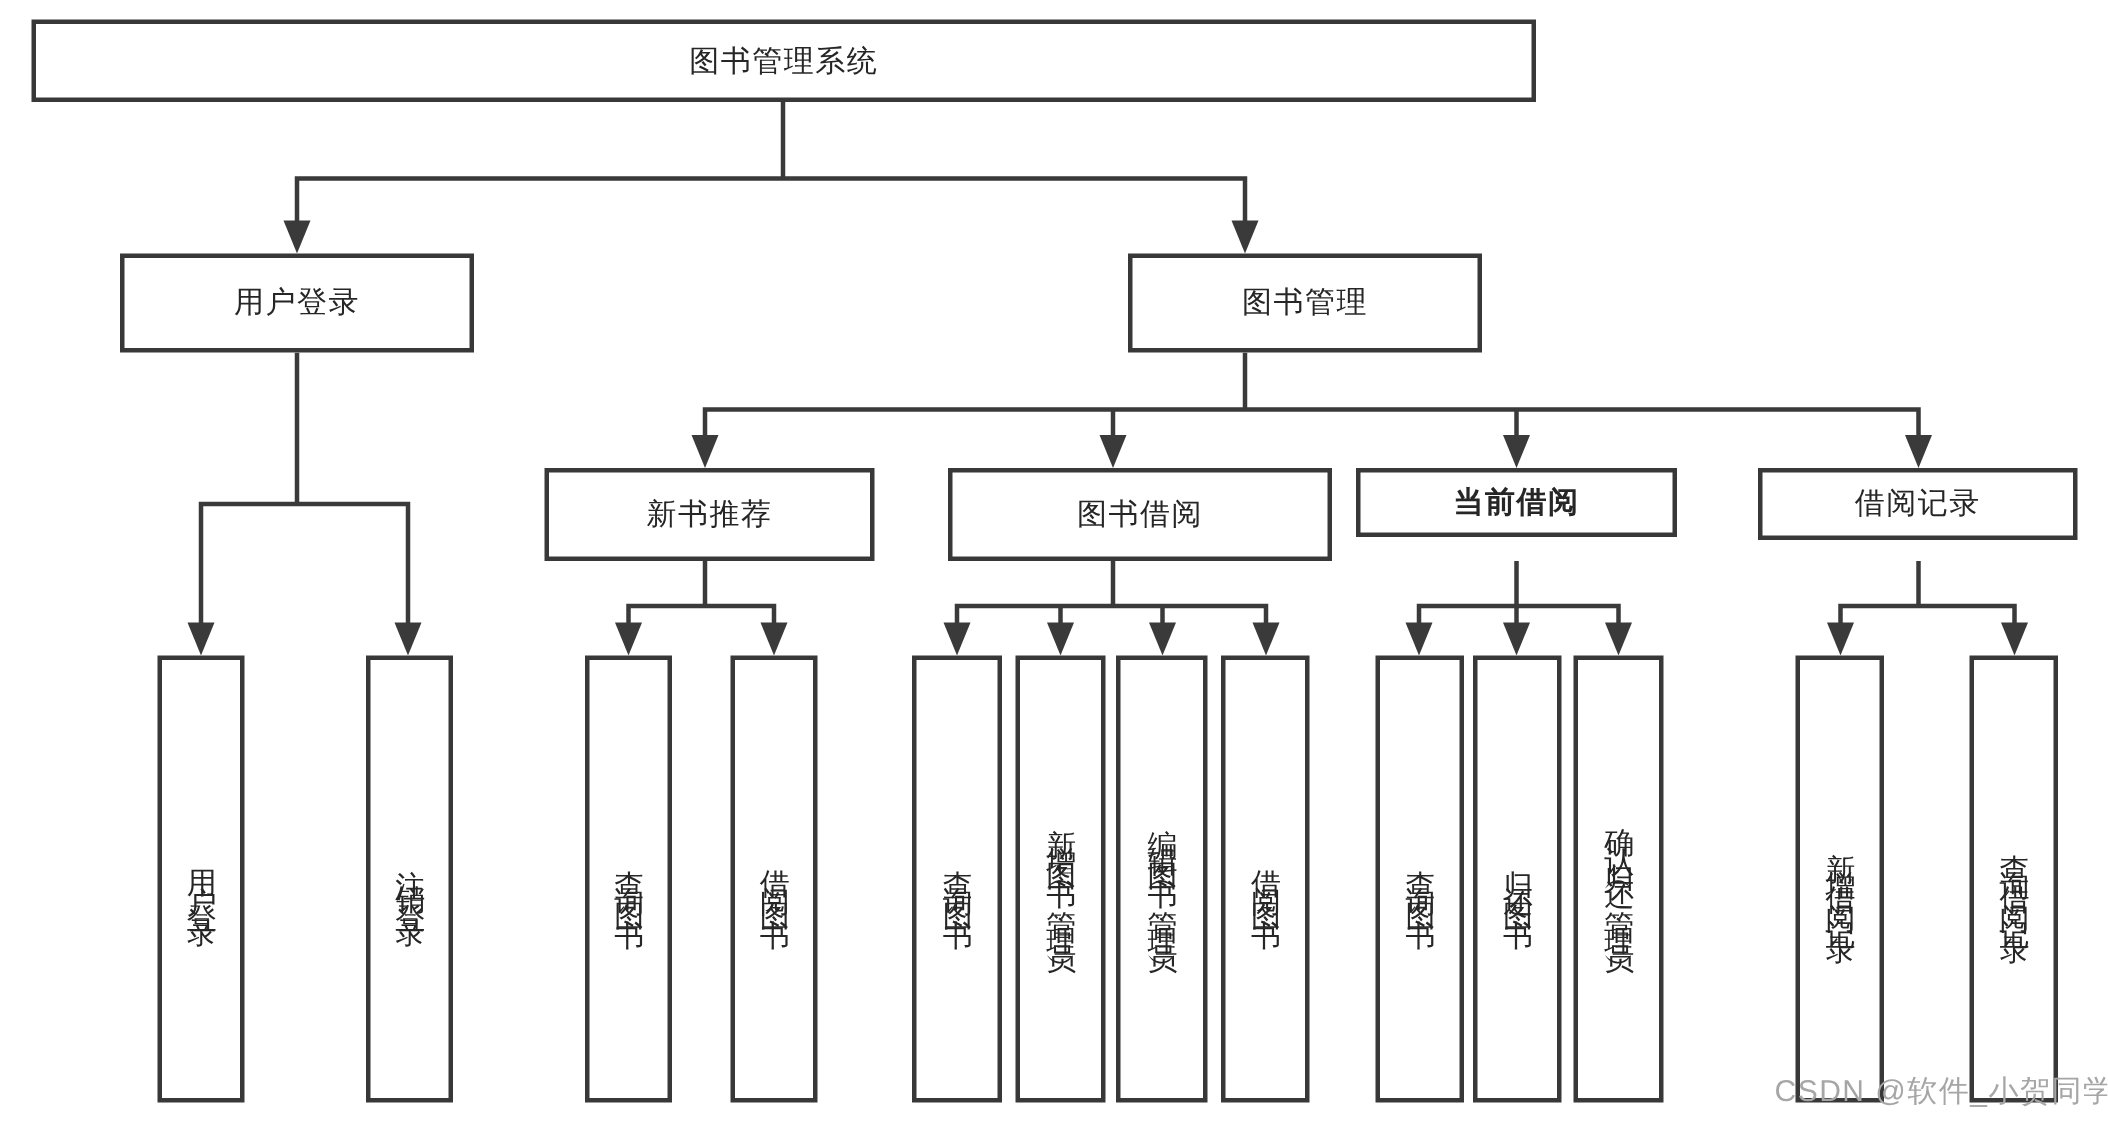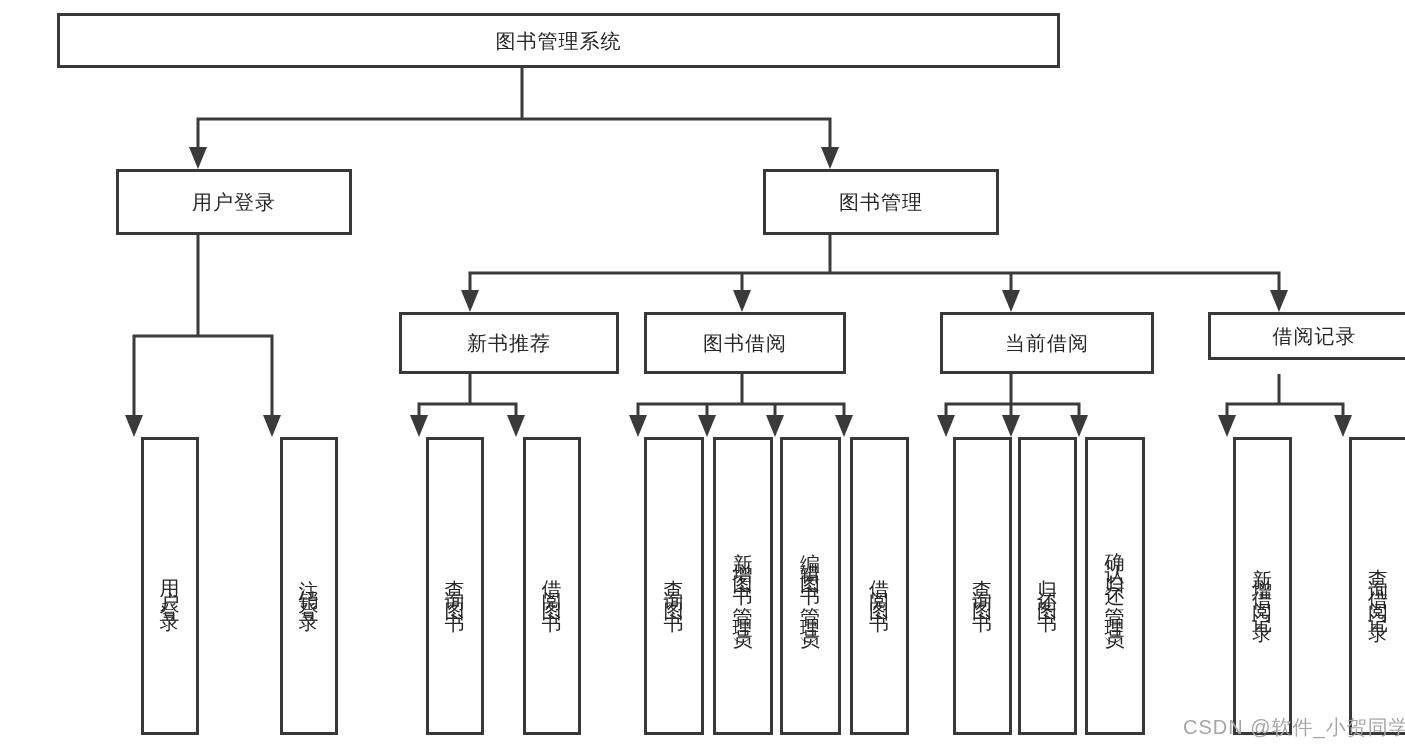--- a/index.html
+++ b/index.html
@@ -16,21 +16,21 @@
   .connectors {
     position:absolute; left:0; top:0; width:1405px; height:747px;
     color:var(--line);
   }
   .connectors path { fill:none; stroke:currentColor; stroke-width:3; }
   .connectors polygon { fill:currentColor; stroke:none; }
   .box {
     position:absolute; background:var(--node-fill);
     border:3px solid var(--box-border); color:var(--text);
     display:flex; align-items:center; justify-content:center;
-    font-size:20px; letter-spacing:1px; line-height:1;margin-left:36px;
+    font-size:20px; letter-spacing:1px; line-height:1;
   }
   .vbox {
     writing-mode:vertical-rl; text-orientation:mixed;
     font-size:20px; letter-spacing:11px; line-height:1;
   }
   .watermark {
     position:absolute; left:1183px; top:714px; z-index:5;
     font-size:20px; letter-spacing:1px; color:var(--watermark);
     white-space:nowrap;
   }
@@ -83,25 +83,25 @@
 
     <path d="M1279 374 V404"></path>
     <path d="M1227 421 V404 H1343 V421"></path>
     <polygon points="1218,415 1236,415 1227,437"></polygon>
     <polygon points="1334,415 1352,415 1343,437"></polygon>
   </svg>
 
   <div class="box" style="left:21px; top:13px; width:1003px; height:55px;">图书管理系统</div>
 
   <div class="box" style="left:80px; top:169px; width:236px; height:66px;">用户登录</div>
-  <div class="box" style="left:727px; top:169px; width:236px; height:66px;">图书管理</div>
+  <div class="box" style="left:752px; top:169px; width:236px; height:66px;">图书管理</div>
 
   <div class="box" style="left:363px; top:312px; width:220px; height:62px;">新书推荐</div>
-  <div class="box" style="left:608px; top:312px; width:202px; height:62px;">图书借阅</div>
-  <div class="box" style="left:904px; top:312px; width:214px; height:62px;">当前借阅</div>
+  <div class="box" style="left:632px; top:312px; width:256px; height:62px;">图书借阅</div>
+  <div class="box" style="left:904px; top:312px; width:214px; height:46px;font-weight:bold;">当前借阅</div>
   <div class="box" style="left:1172px; top:312px; width:213px; height:48px;">借阅记录</div>
 
   <div class="box vbox" style="left:105px; top:437px; width:58px; height:298px;">用户登录</div>
   <div class="box vbox" style="left:244px; top:437px; width:58px; height:298px;">注销登录</div>
 
   <div class="box vbox" style="left:390px; top:437px; width:58px; height:298px;">查询图书</div>
   <div class="box vbox" style="left:487px; top:437px; width:58px; height:298px;">借阅图书</div>
 
   <div class="box vbox" style="left:608px; top:437px; width:60px; height:298px;">查询图书</div>
   <div class="box vbox" style="left:677px; top:437px; width:60px; height:298px;">新增图书（管理员）</div>

